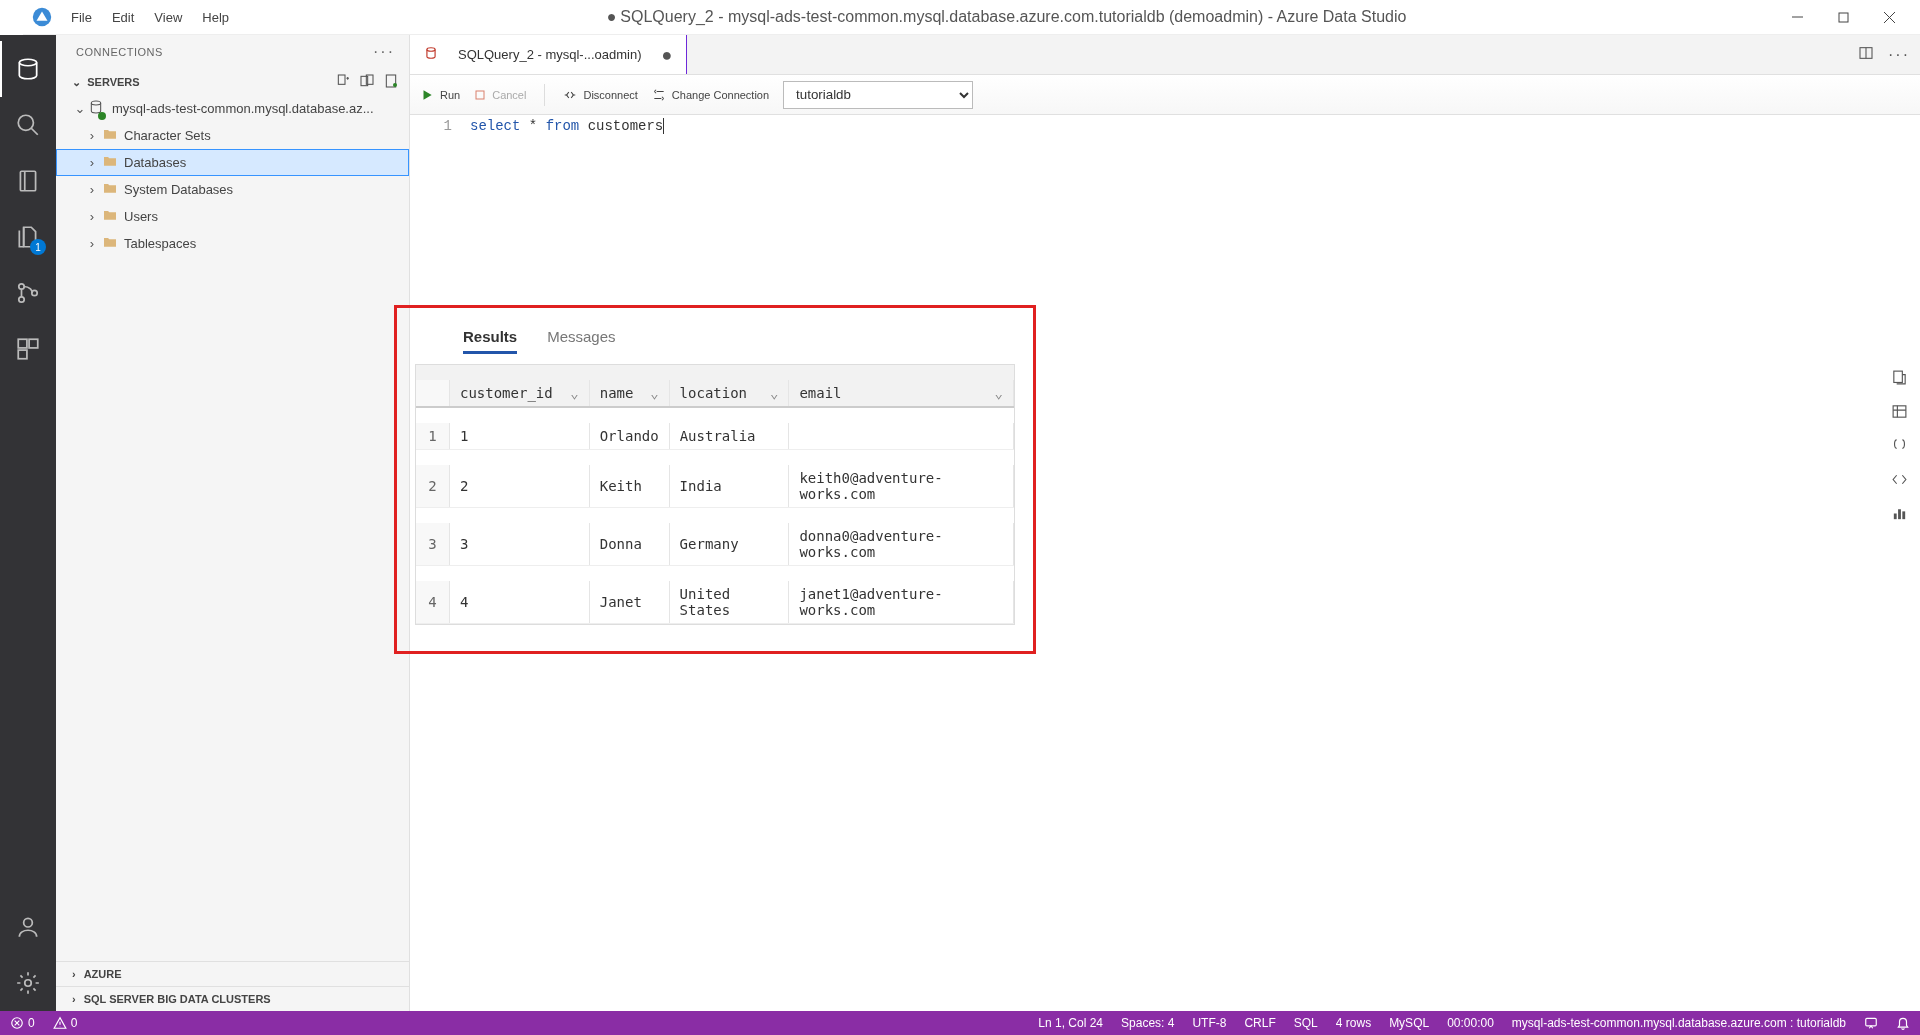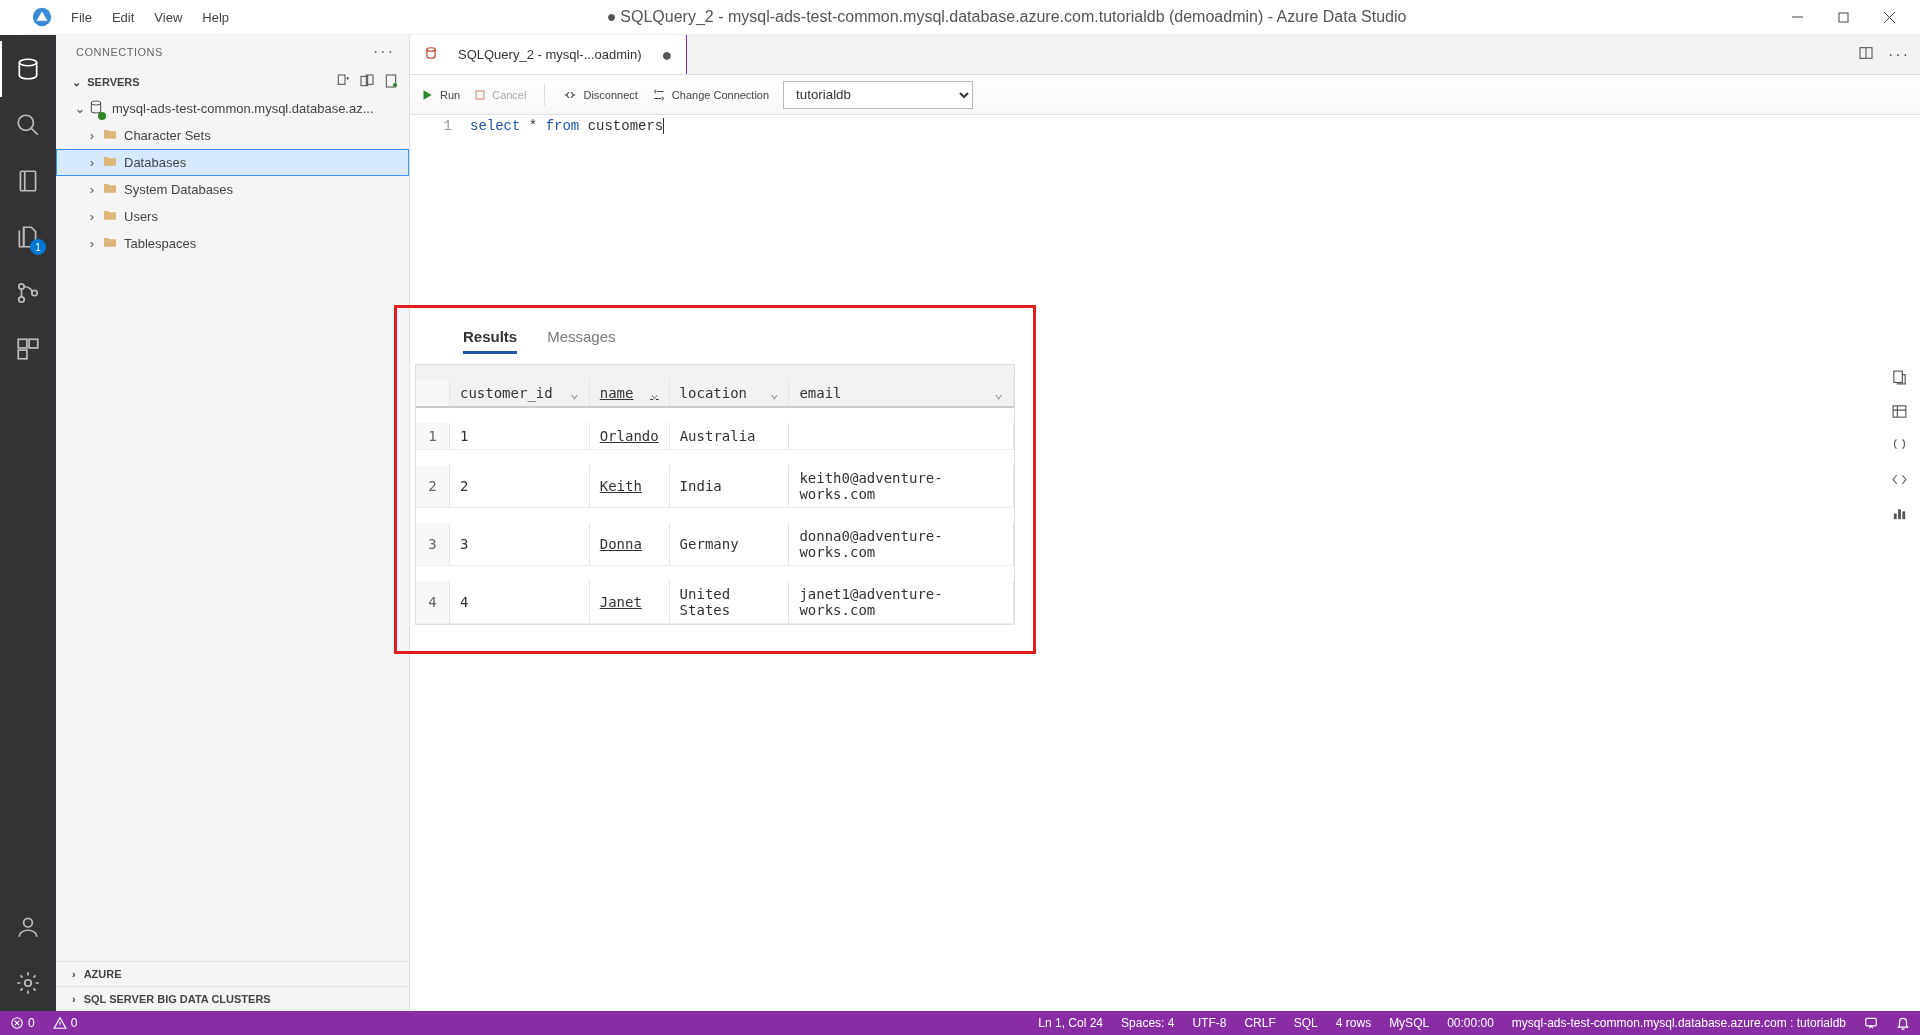--- a/index.html
+++ b/index.html
@@ -218,21 +218,21 @@
 }
 .grid-header, .grid-row { display:flex; }
 .grid-header { background:#f2f2f2; border-bottom:2px solid #ccc; }
 .gh-cell, .g-cell {
   border-right:1px solid #e5e5e5;
   padding: 5px 10px;
   display:flex; align-items:center; justify-content:space-between;margin-top:15px;
 }
 .gh-cell:first-child, .g-cell:first-child { width:34px; background:#f8f8f8; justify-content:center;}
 .gh-cell:nth-child(2), .g-cell:nth-child(2) { width:140px; }
-.gh-cell:nth-child(3), .g-cell:nth-child(3) { width:80px;text-decoration:underline; }
+.gh-cell:nth-child(3), .g-cell:nth-child(3) { width:80px; }
 .gh-cell:nth-child(4), .g-cell:nth-child(4) { width:120px; }
 .gh-cell:nth-child(5), .g-cell:nth-child(5) { width:225px; }
 .gh-cell .col-chev { color:#888; }
 .grid-row { border-bottom:1px solid #eee; }
 .grid-row .g-cell:first-child { color:#666; }
 
 .results-side-icons {
   margin-left: auto;
   margin-right: 12px;
   padding-top: 64px;

